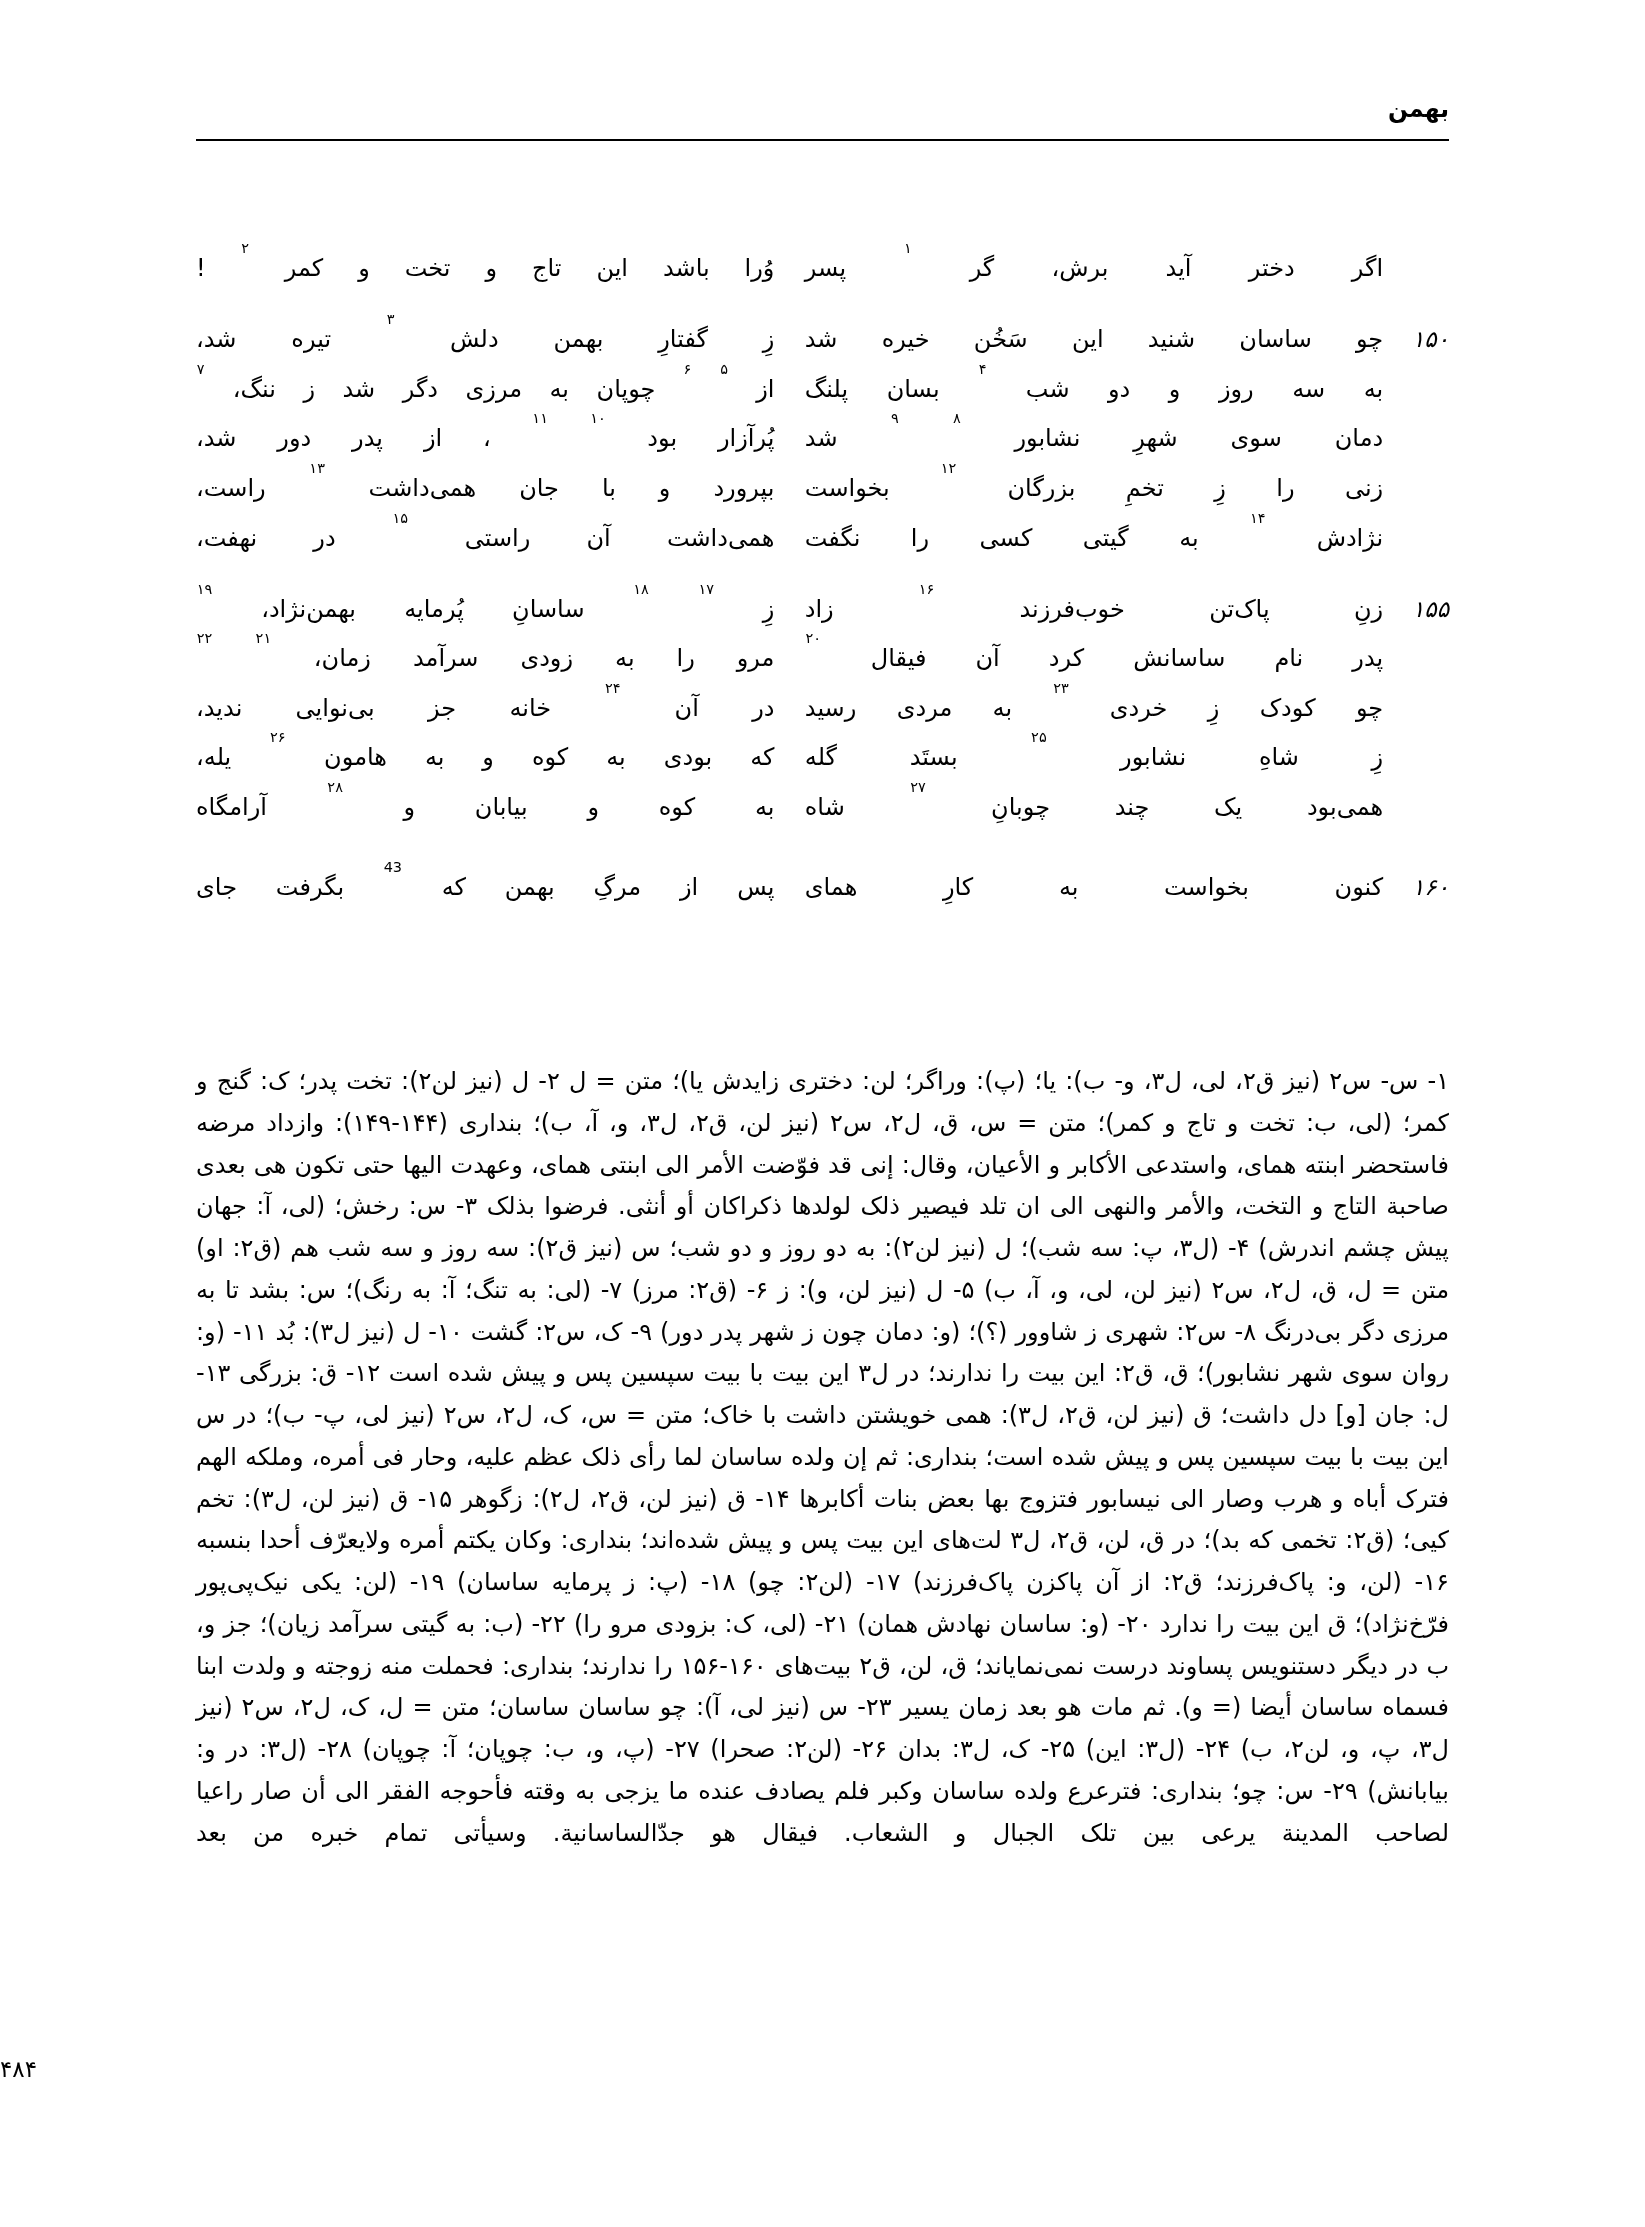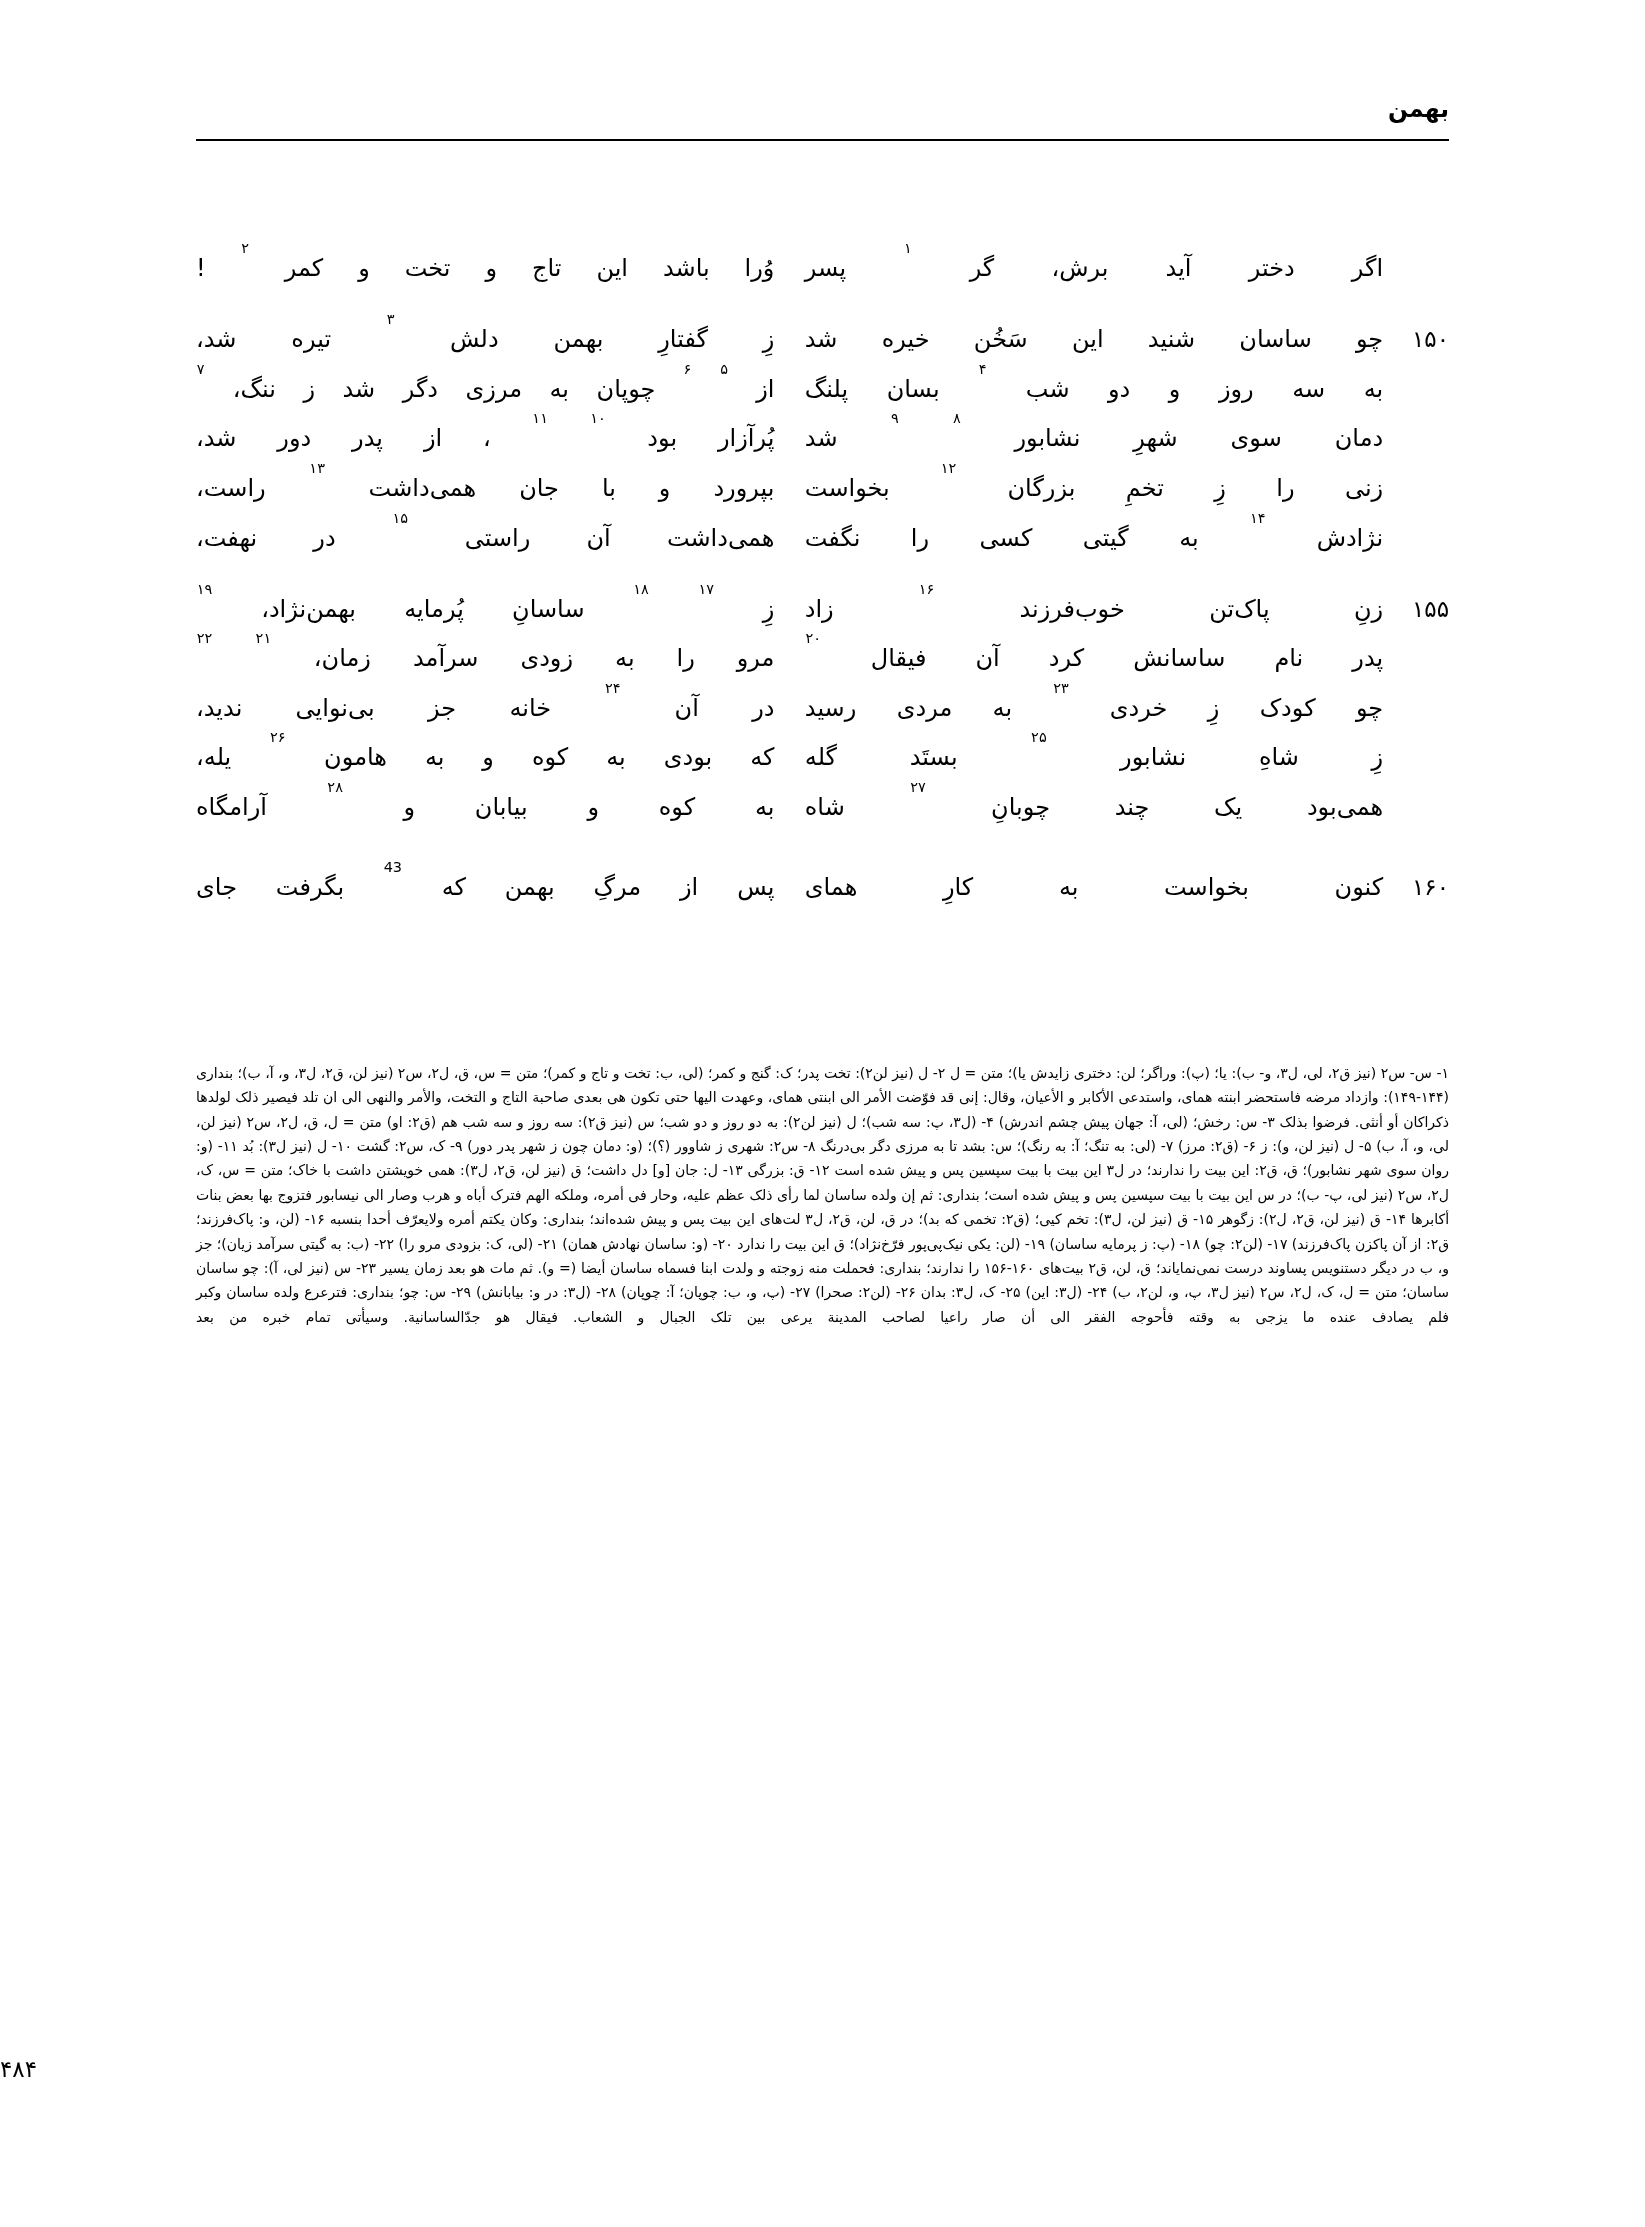--- a/index.html
+++ b/index.html
@@ -61,20 +61,21 @@
   .couplet.gap-before{margin-top:30px;}
   .couplet.gap-after{margin-bottom:39px;}
 
   .vnum{
     width:63px;
     flex:0 0 63px;
     font-size:23px;
     text-align:right;
     padding-left:2.8px;
     white-space:nowrap;
+    font-style:italic;
   }
   .hemi{
     flex:1 1 0;
     white-space:nowrap;
     display:flex;
     justify-content:space-between;
   }
   .hemi.h-right{padding-left:20.7px;}
   .hemi.h-left{padding-right:9.6px;}
   .hemi > span.w{display:inline-block;}
@@ -86,21 +87,21 @@
     margin-right:0.7px;
     margin-left:0.7px;
   }
 
   
   .apparatus{
     position:absolute;
     top:1061px;
     right:196px;
     left:196px;
-    font-size:14px;
+    font-size:24px;
     line-height:1.74;
     text-align:justify;
     text-align-last:justify;
     direction:rtl;
   }
   .apparatus p{margin:0;padding:0;}
   .app-flow{
     display:block;
   }
 

